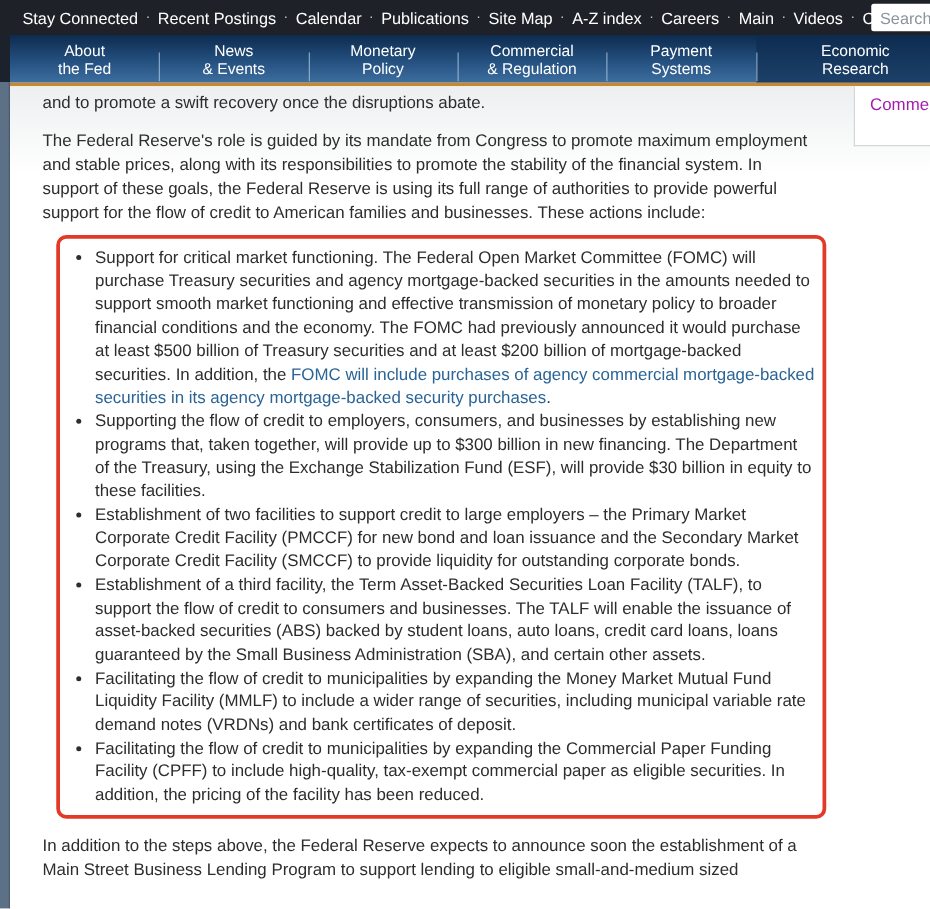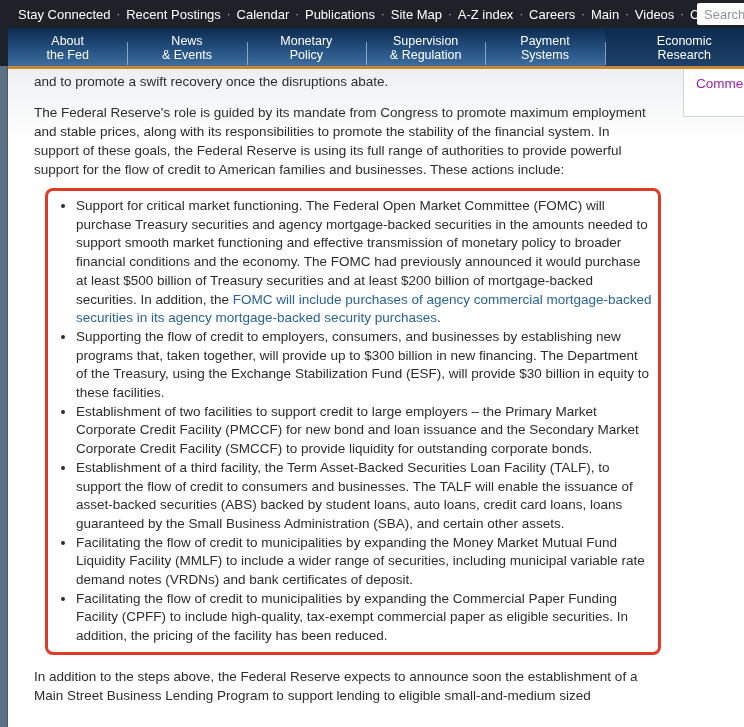--- a/index.html
+++ b/index.html
@@ -122,21 +122,21 @@
     </div>
     <div class="navitem">
       <span>News</span>
       <span>&amp; Events</span>
     </div>
     <div class="navitem">
       <span>Monetary</span>
       <span>Policy</span>
     </div>
     <div class="navitem">
-      <span>Supervision</span>
+      <span>Commercial</span>
       <span>&amp; Regulation</span>
     </div>
     <div class="navitem">
       <span>Payment</span>
       <span>Systems</span>
     </div>
     <div class="navitem active">
       <span>Economic</span>
       <span>Research</span>
     </div>

